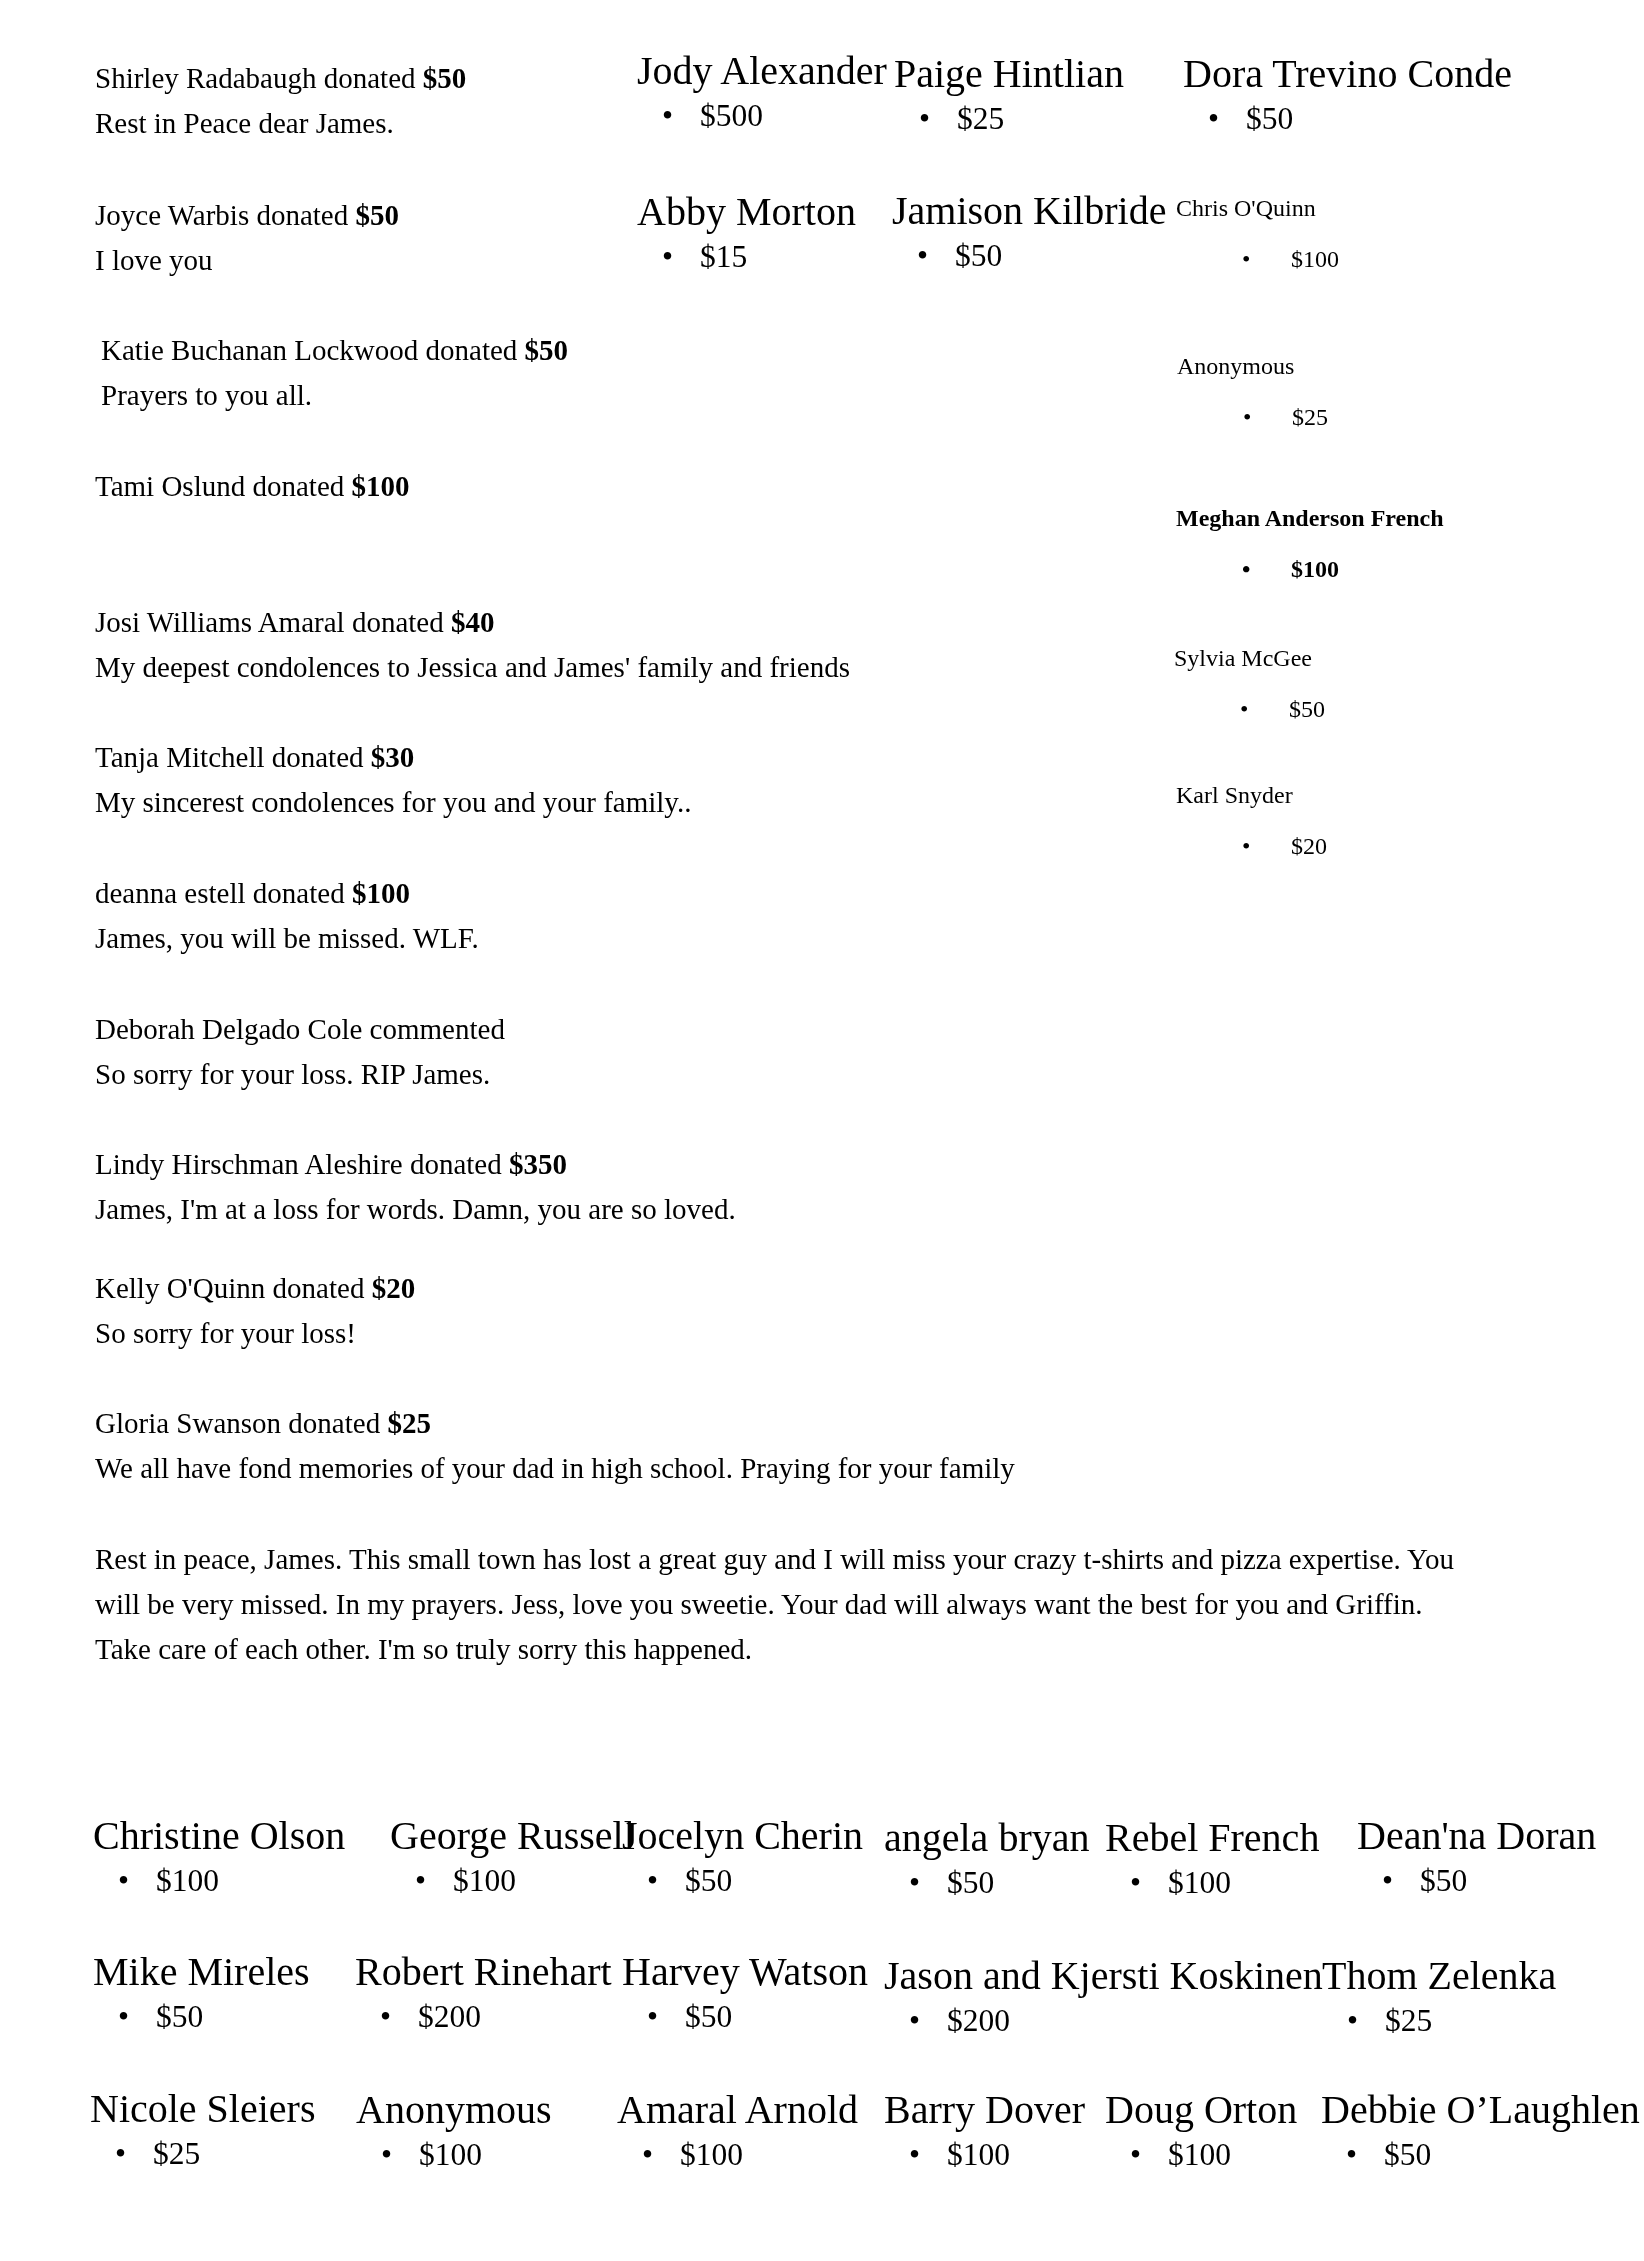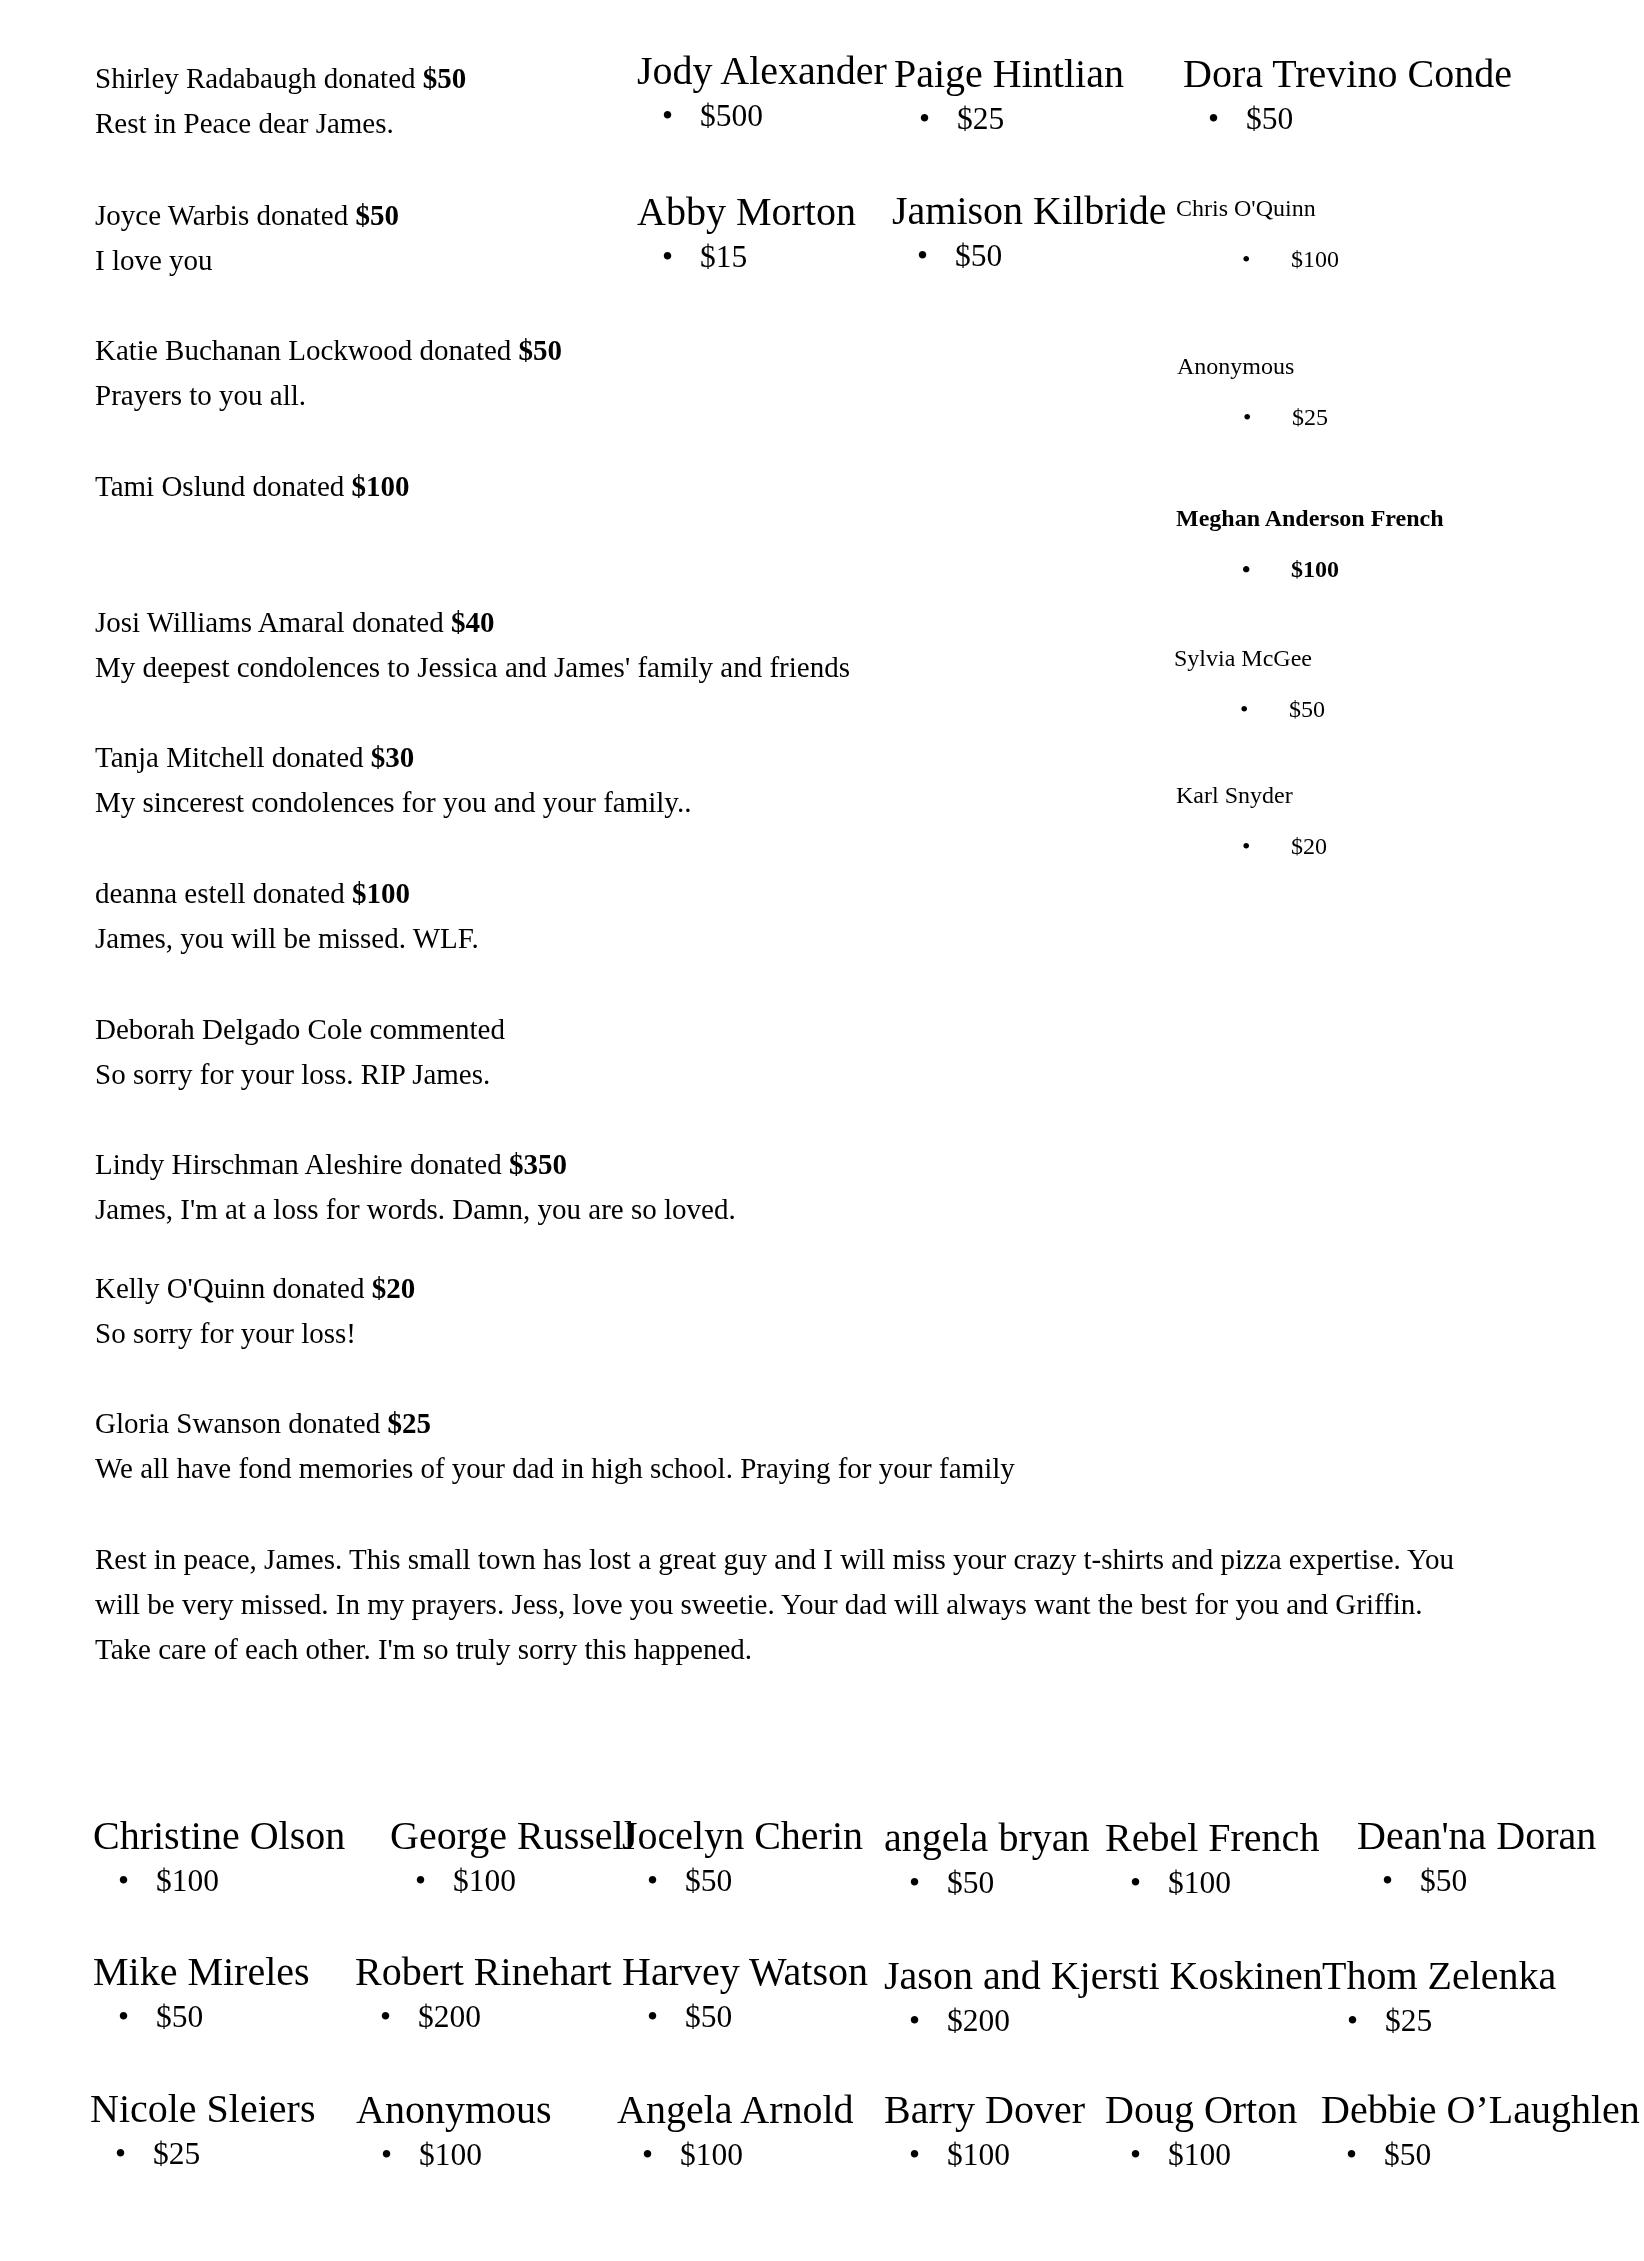--- a/index.html
+++ b/index.html
@@ -22,21 +22,21 @@
 
 <div id="donations-list">
     <div class="donation" style="top: 56px;">
       <div class="line"><span>Shirley Radabaugh </span><span>donated</span> <span class="amt">$50</span></div>
       <div class="line msg">Rest in Peace dear James.</div>
     </div>
     <div class="donation" style="top: 193px;">
       <div class="line"><span>Joyce Warbis </span><span>donated</span> <span class="amt">$50</span></div>
       <div class="line msg">I love you</div>
     </div>
-    <div class="donation" style="top: 328px;">
+    <div class="donation" style="top: 328px; margin-left: 6px;">
       <div class="line"><span>Katie Buchanan Lockwood </span><span>donated</span> <span class="amt">$50</span></div>
       <div class="line msg">Prayers to you all.</div>
     </div>
     <div class="donation" style="top: 464px;">
       <div class="line"><span>Tami Oslund </span><span>donated</span> <span class="amt">$100</span></div>
     </div>
     <div class="donation" style="top: 600px;">
       <div class="line"><span>Josi Williams Amaral </span><span>donated</span> <span class="amt">$40</span></div>
       <div class="line msg">My deepest condolences to Jessica and James' family and friends</div>
     </div>
@@ -156,21 +156,21 @@
     </div>
     <div class="donor" style="left: 90px; top: 2090px;">
       <div class="nm">Nicole Sleiers</div>
       <div class="am"><span class="dot">•</span><span>$25</span></div>
     </div>
     <div class="donor" style="left: 356px; top: 2091px;">
       <div class="nm">Anonymous</div>
       <div class="am"><span class="dot">•</span><span>$100</span></div>
     </div>
     <div class="donor" style="left: 617px; top: 2091px;">
-      <div class="nm">Angela Arnold</div>
+      <div class="nm">Amaral Arnold</div>
       <div class="am"><span class="dot">•</span><span>$100</span></div>
     </div>
     <div class="donor" style="left: 884px; top: 2091px;">
       <div class="nm">Barry Dover</div>
       <div class="am"><span class="dot">•</span><span>$100</span></div>
     </div>
     <div class="donor" style="left: 1105px; top: 2091px;">
       <div class="nm">Doug Orton</div>
       <div class="am"><span class="dot">•</span><span>$100</span></div>
     </div>

